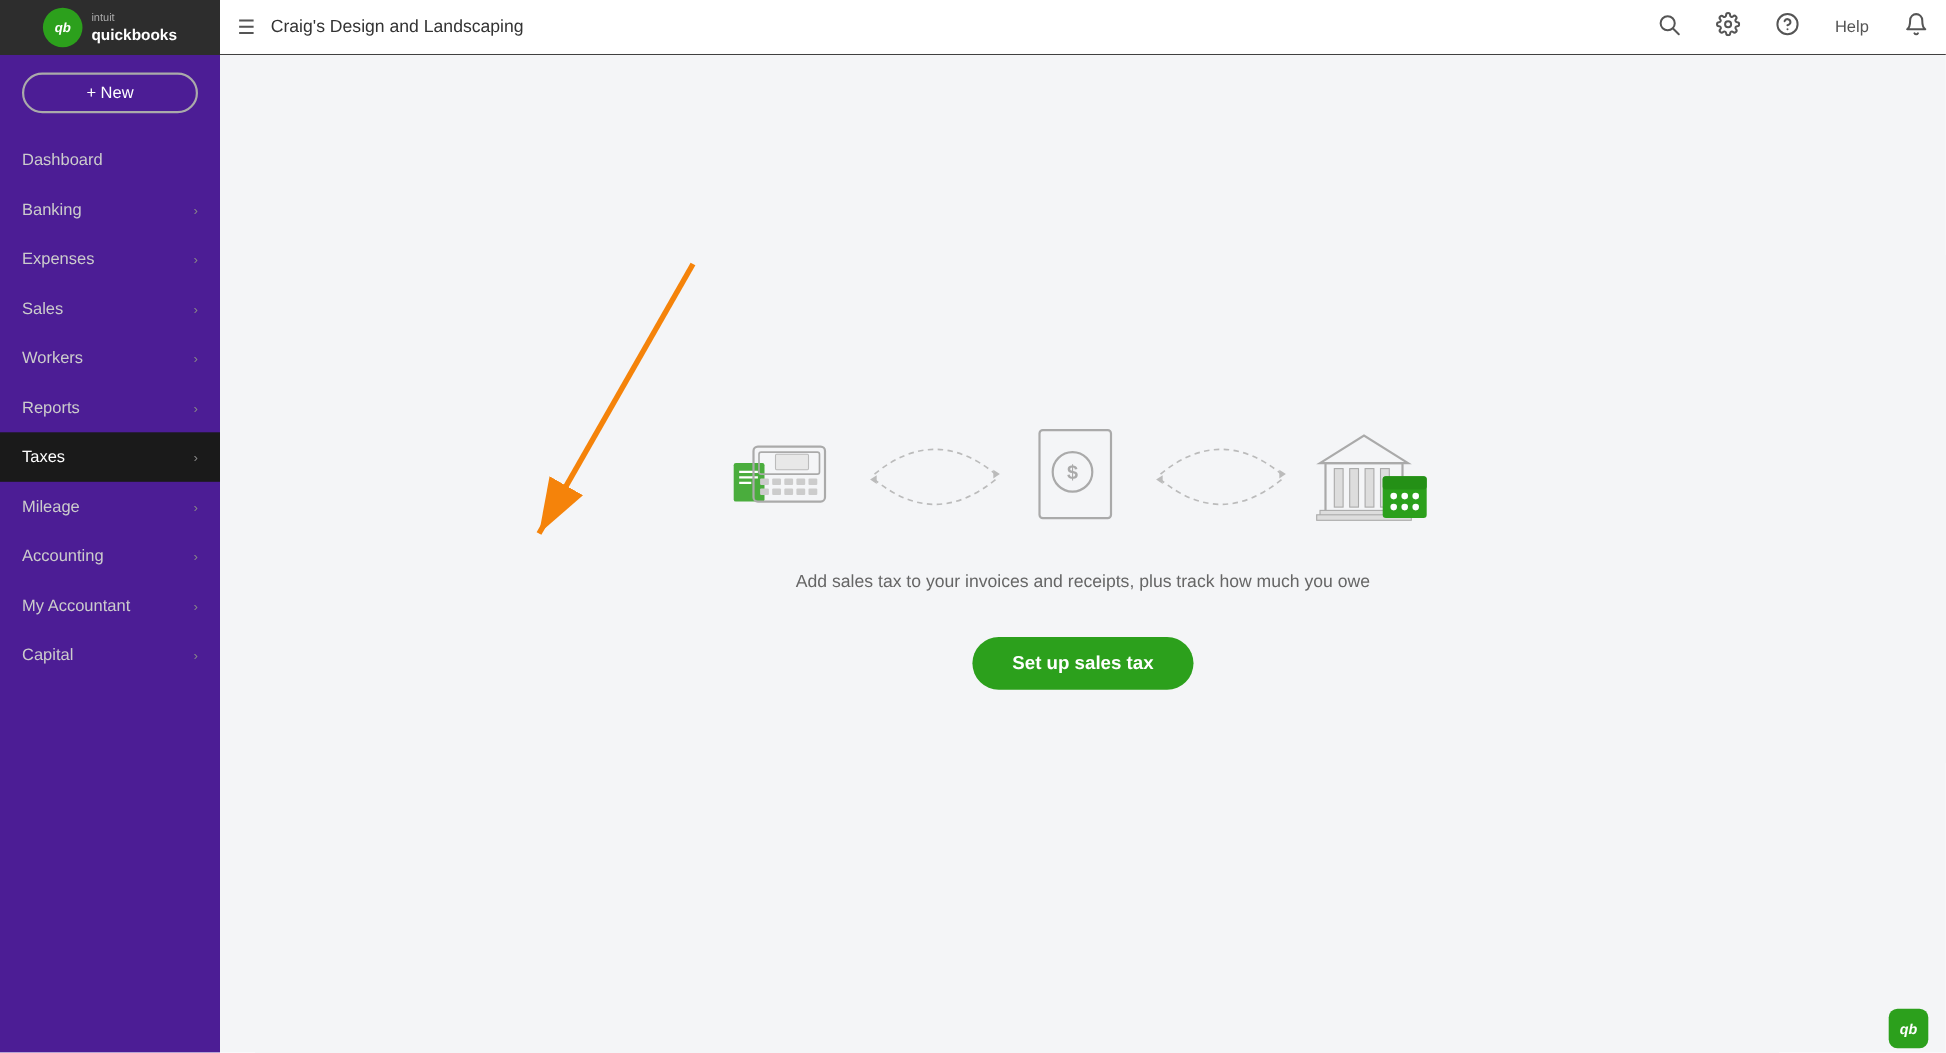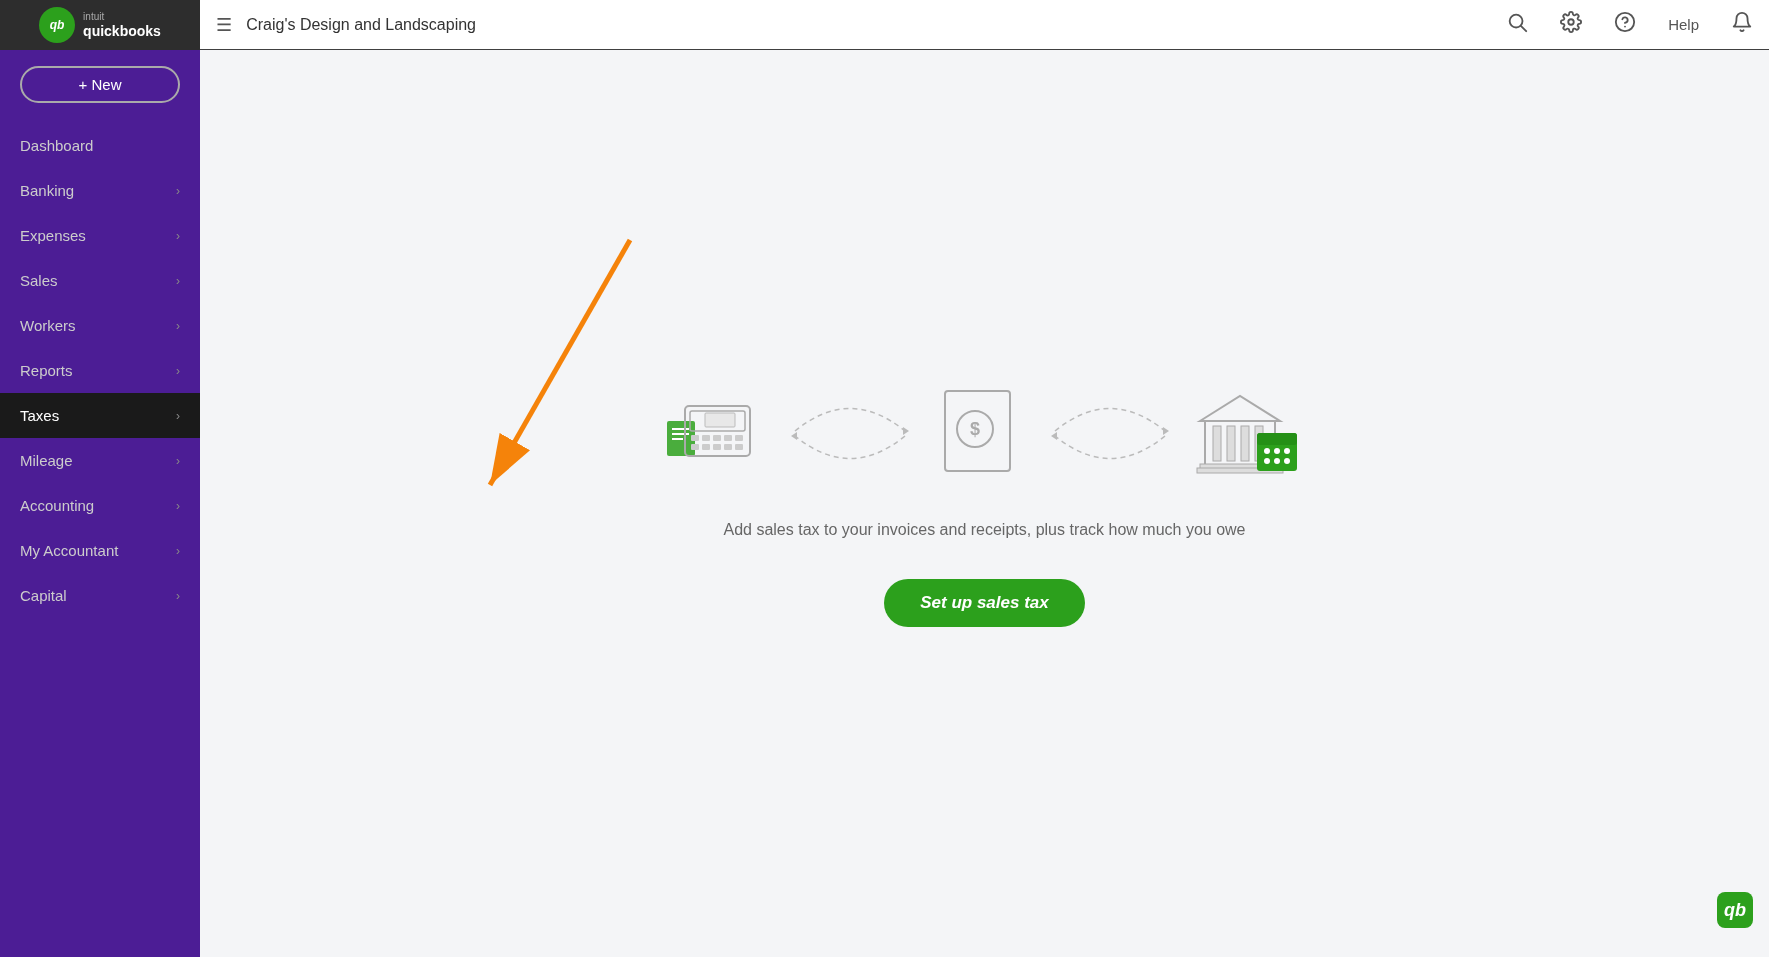--- a/index.html
+++ b/index.html
@@ -180,45 +180,44 @@
     }
     .setup-button {
       background: #2ca01c;
       color: white;
       border: none;
       border-radius: 24px;
       padding: 14px 36px;
       font-size: 17px;
       font-weight: 600;
       cursor: pointer;
-      font-style: italic;
     }
 
     
     .orange-arrow {
       position: absolute;
       top: 180px;
       left: 260px;
       pointer-events: none;
     }
 
     
     .bottom-right-logo {
       position: absolute;
-      bottom: 29px;
+      bottom: 4px;
       right: 16px;
       width: 36px;
       height: 36px;
       background: #2ca01c;
       border-radius: 8px;
       display: flex;
       align-items: center;
       justify-content: center;
       color: white;
-      font-size: 18px;
+      font-size: 13px;
       font-weight: bold;
       font-style: italic;
     }
   </style>
 </head>
 <body>
 
 <div class="full-header">
   <div class="qb-logo-area">
     <div class="qb-logo">

